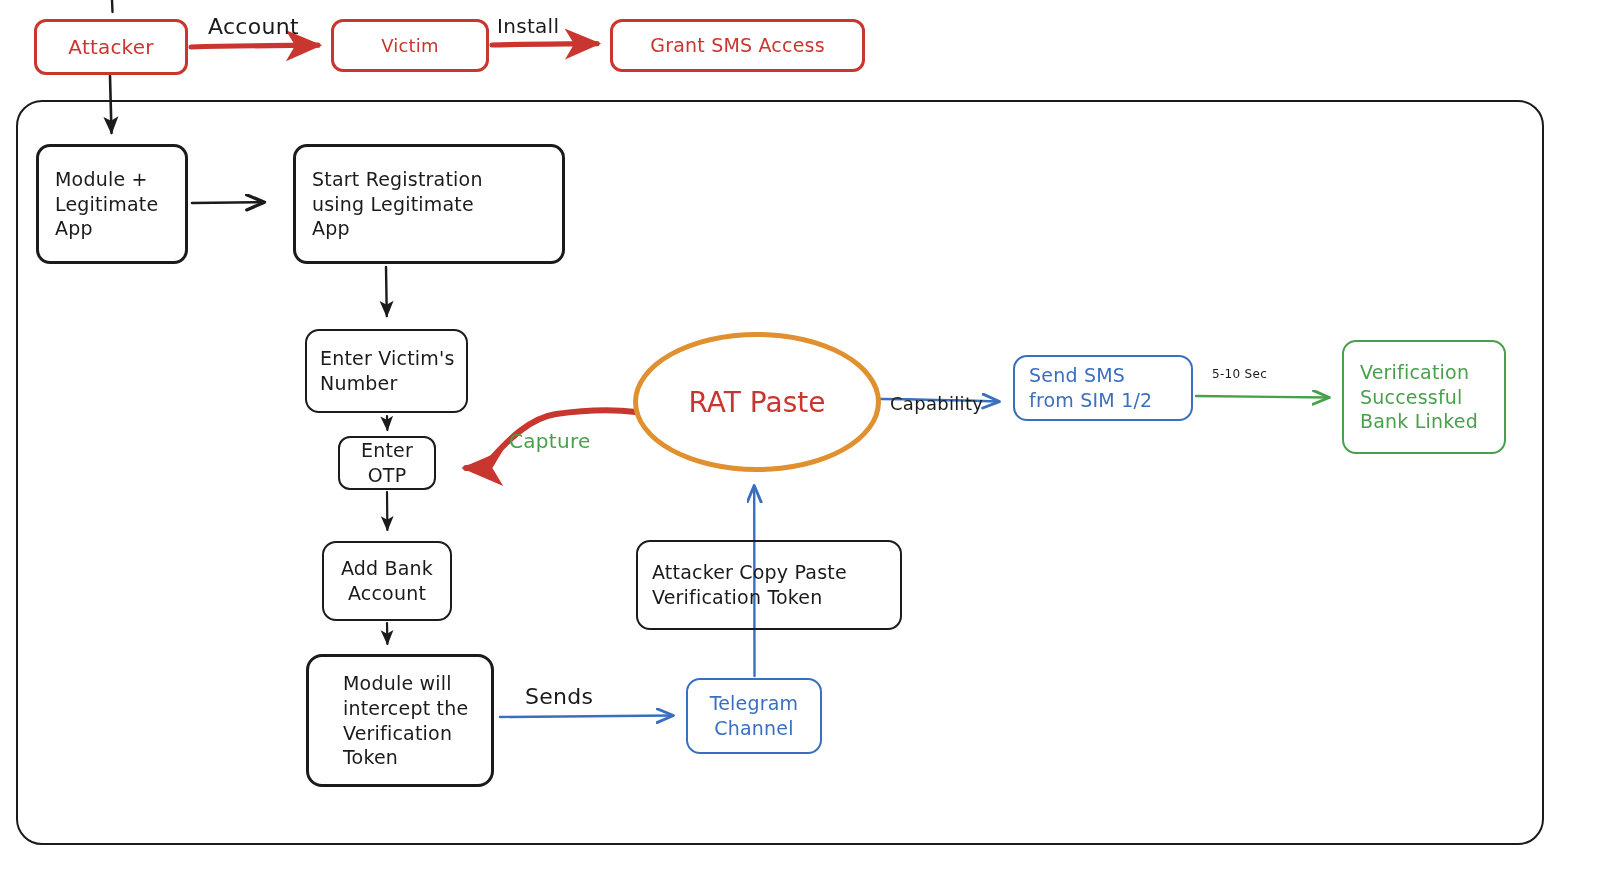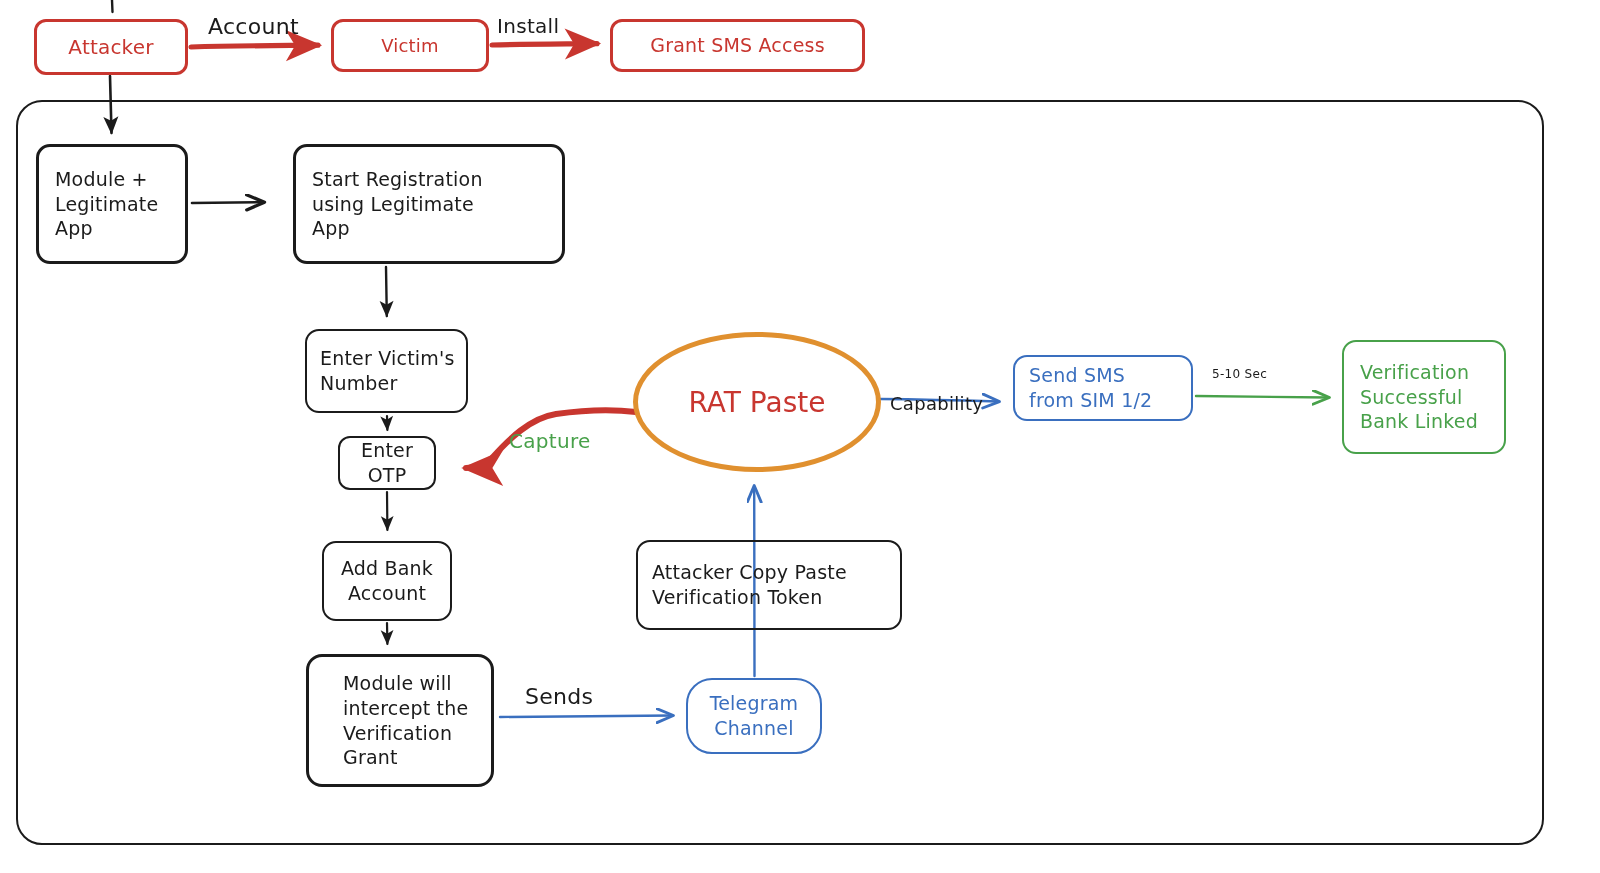--- a/index.html
+++ b/index.html
@@ -162,21 +162,21 @@
 
   <div class="node center" style="left:322px; top:541px; width:130px; height:80px; border:2.6px solid #1b1b1b; border-radius:14px; color:#1b1b1b; font-size:19px; background:#fff;">
     <span class="line">Add Bank</span>
     <span class="line">Account</span>
   </div>
 
   <div class="node leftal" style="left:306px; top:654px; width:188px; height:133px; border:3px solid #1b1b1b; border-radius:16px; color:#1b1b1b; font-size:19px; padding-left:34px; background:#fff;">
     <span class="line">Module will</span>
     <span class="line">intercept the</span>
     <span class="line">Verification</span>
-    <span class="line">Grant</span>
+    <span class="line">Token</span>
   </div>
 
   <div class="ellipse-node" style="left:633px; top:332px; width:248px; height:140px; border:5.5px solid #e0902f; color:#c8362f; font-size:28px; background:#fff;">
     <span class="line">RAT Paste</span>
   </div>
 
   <div class="node leftal" style="left:1013px; top:355px; width:180px; height:66px; border:2.6px solid #3a6fbf; border-radius:14px; color:#3a6fbf; font-size:19px; padding-left:14px; background:#fff;">
     <span class="line">Send SMS</span>
     <span class="line">from SIM 1/2</span>
   </div>
@@ -185,21 +185,21 @@
     <span class="line">Verification</span>
     <span class="line">Successful</span>
     <span class="line">Bank Linked</span>
   </div>
 
   <div class="node leftal" style="left:636px; top:540px; width:266px; height:90px; border:2.8px solid #1b1b1b; border-radius:14px; color:#1b1b1b; font-size:19px; padding-left:14px; background:transparent;">
     <span class="line">Attacker Copy Paste</span>
     <span class="line">Verification Token</span>
   </div>
 
-  <div class="node center" style="left:686px; top:678px; width:136px; height:76px; border:2.6px solid #3a6fbf; border-radius:26px; color:#3a6fbf; font-size:19px; background:#fff;">
+  <div class="node center" style="left:686px; top:678px; width:136px; height:76px; border:2.6px solid #3a6fbf; border-radius:14px; color:#3a6fbf; font-size:19px; background:#fff;">
     <span class="line">Telegram</span>
     <span class="line">Channel</span>
   </div>
 
   <div class="lbl" style="left:208px; top:14px; color:#1b1b1b; font-size:22px;">Account</div>
 
   <div class="lbl" style="left:497px; top:14px; color:#1b1b1b; font-size:20px;">Install</div>
 
   <div class="lbl" style="left:509px; top:429px; color:#48a14a; font-size:20px;">Capture</div>
 

